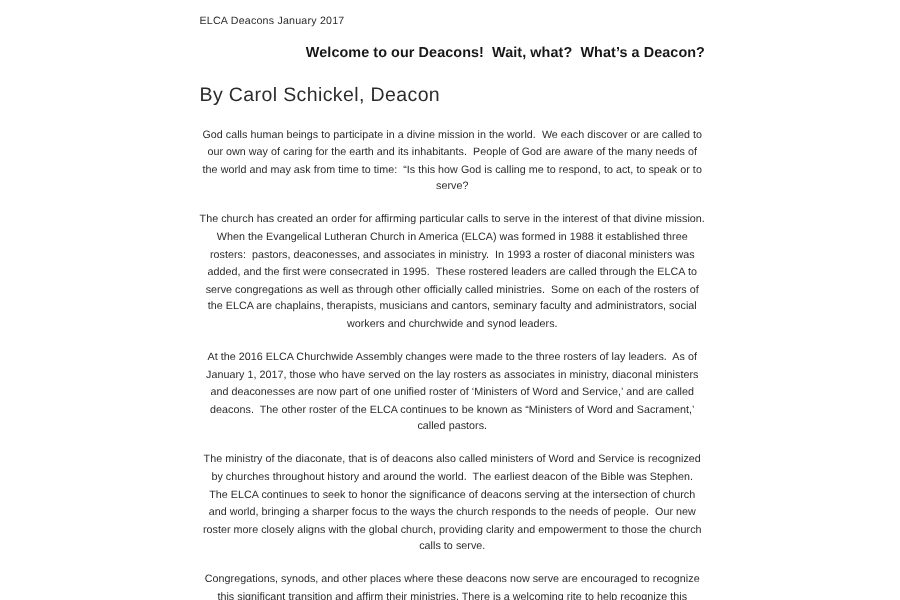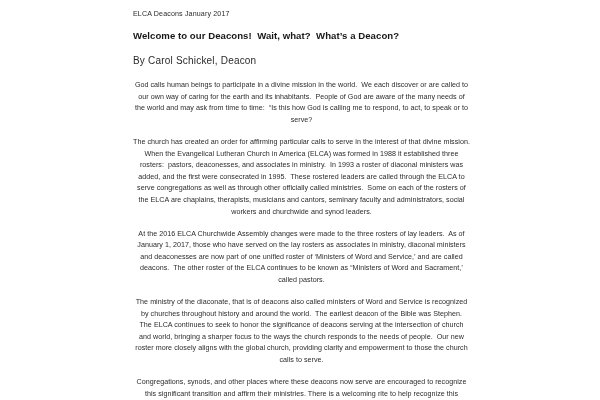--- a/index.html
+++ b/index.html
@@ -32,23 +32,24 @@
     letter-spacing: 0.02em;
   }
   .doc-title {
     font-size: 9.6px;
     font-weight: bold;
     color: #171717;
     line-height: 1.3;
     margin: 0 0 11px 0;
     white-space: pre;
     letter-spacing: 0.005em;
+    text-align: right;
   }
   .byline {
-    font-size: 10px;
+    font-size: 13px;
     line-height: 1.45;
     color: #2b2b2b;
     margin: 0 0 12px 0;
     letter-spacing: 0.02em;
   }
   .para {
     font-size: 7.15px;
     line-height: 1.62;
     color: #2b2b2b;
     margin: 0 0 10.5px 0;

